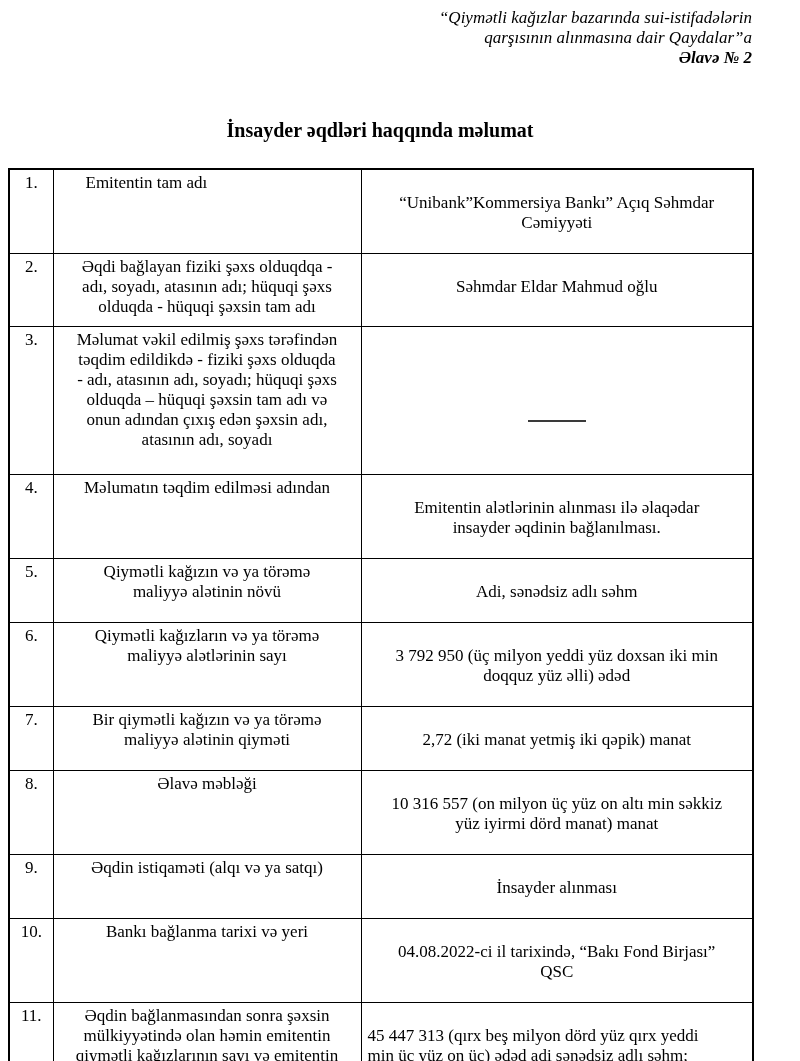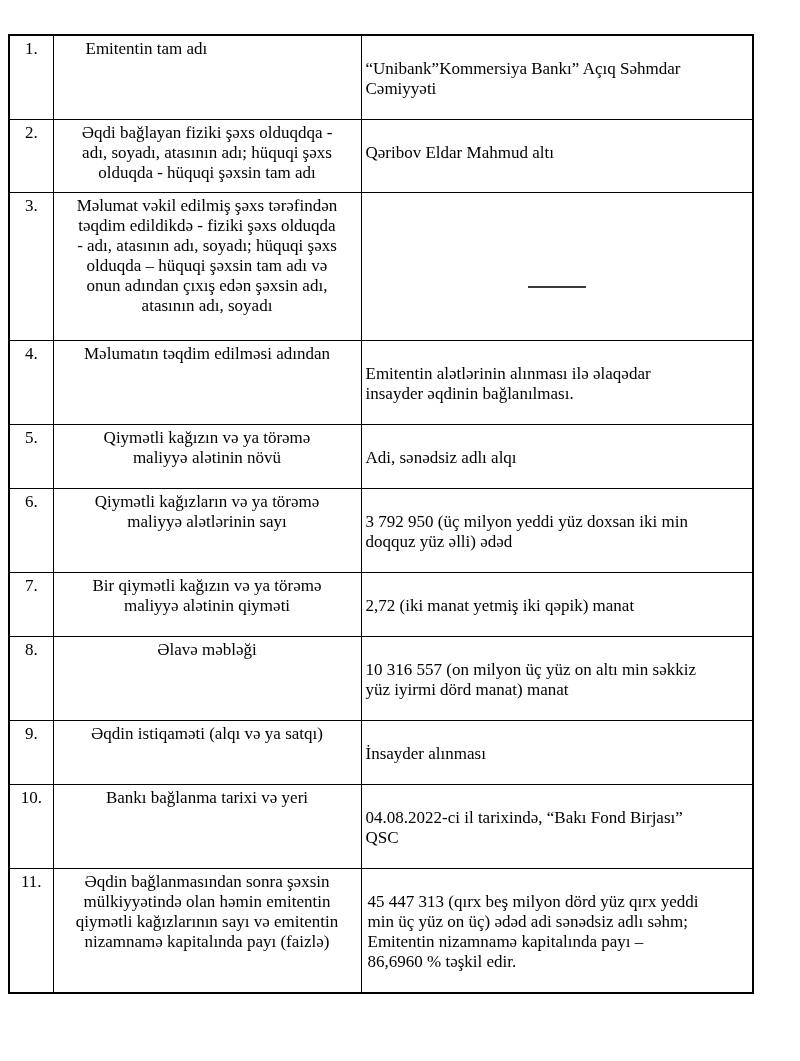--- a/index.html
+++ b/index.html
@@ -60,39 +60,46 @@
   }
   td.c-label {
     text-align: center;
     font-family: Liberation Serif, serif;
   }
   td.c-label.align-left {
     text-align: left;
     padding-left: 32px;
   }
   td.c-value {
+    text-align: center;
   }
   td.c-value.align-left {
     text-align: left;
     padding-left: 6px;
     padding-right: 8px;
   }
   .dash {
     width: 58px;
     height: 0;
     border-top: 2px solid #3a3a3a;
     margin: 50px auto 0 auto;
   }
 </style>
 </head>
 <body>
 
 <div class="page">
 
-
+  <div class="note">
+    <div>“Qiymətli kağızlar bazarında sui-istifadələrin</div>
+    <div>qarşısının alınmasına dair Qaydalar”a</div>
+    <div class="annex">Əlavə № 2</div>
+  </div>
+
+  <div class="doc-title">İnsayder əqdləri haqqında məlumat</div>
 
   <table class="info">
     <colgroup>
       <col style="width:44px">
       <col style="width:308px">
       <col style="width:392px">
     </colgroup>
     <tbody id="table-body">
   <tr style="height: 54px;">
     <td class="c-no">1.</td>
@@ -103,21 +110,21 @@
       
     </td>
   </tr>
 
   <tr style="height: 73px;">
     <td class="c-no">2.</td>
     <td class="c-label">Əqdi bağlayan fiziki şəxs olduqdqa -
 adı, soyadı, atasının adı; hüquqi şəxs
 olduqda - hüquqi şəxsin tam adı</td>
     <td class="c-value">
-      <span>Qəribov Eldar Mahmud altı</span>
+      <span>Səhmdar Eldar Mahmud oğlu</span>
       
     </td>
   </tr>
 
   <tr style="height: 148px;">
     <td class="c-no">3.</td>
     <td class="c-label">Məlumat vəkil edilmiş şəxs tərəfindən
 təqdim edildikdə - fiziki şəxs olduqda
 - adı, atasının adı, soyadı; hüquqi şəxs
 olduqda – hüquqi şəxsin tam adı və
@@ -137,21 +144,21 @@
 insayder əqdinin bağlanılması.</span>
       
     </td>
   </tr>
 
   <tr style="height: 50px;">
     <td class="c-no">5.</td>
     <td class="c-label">Qiymətli kağızın və ya törəmə
 maliyyə alətinin növü</td>
     <td class="c-value">
-      <span>Adi, sənədsiz adlı alqı</span>
+      <span>Adi, sənədsiz adlı səhm</span>
       
     </td>
   </tr>
 
   <tr style="height: 61px;">
     <td class="c-no">6.</td>
     <td class="c-label">Qiymətli kağızların və ya törəmə
 maliyyə alətlərinin sayı</td>
     <td class="c-value">
       <span>3 792 950 (üç milyon yeddi yüz doxsan iki min

